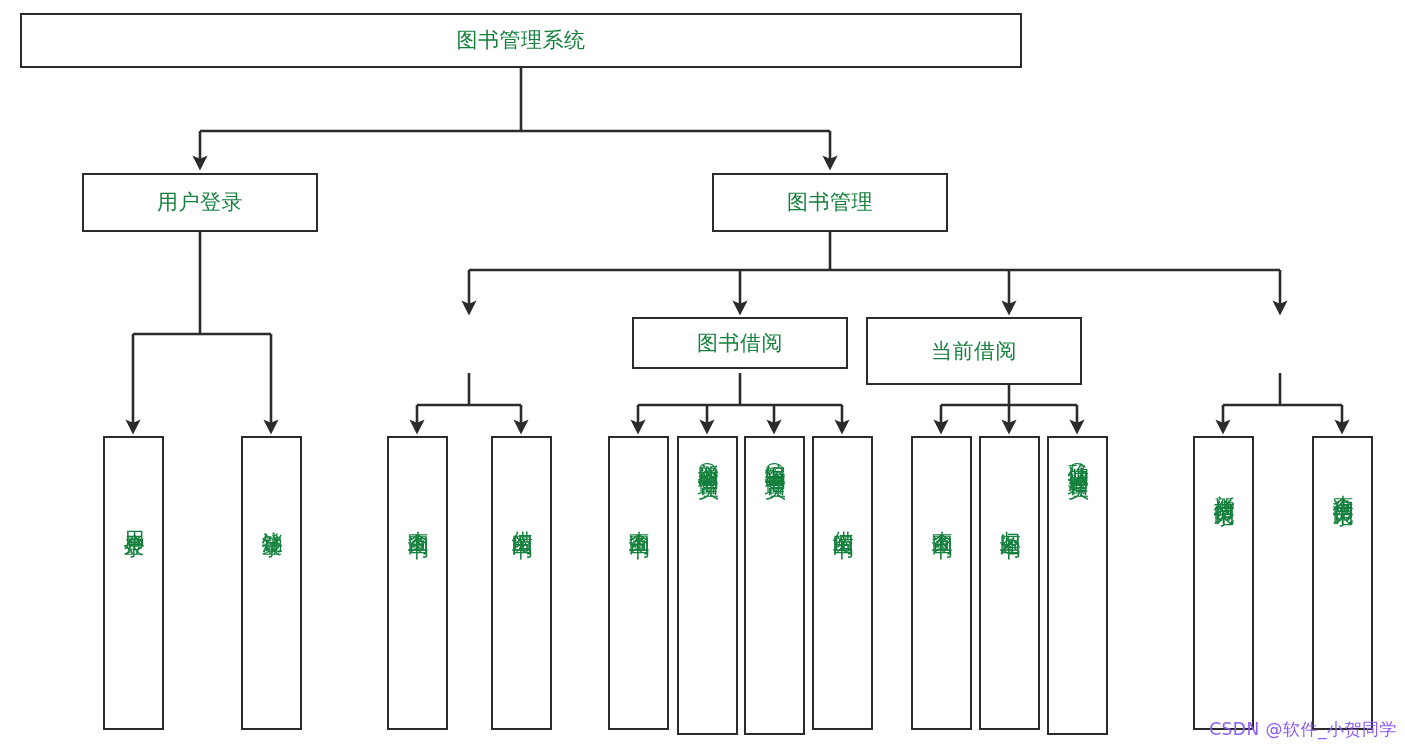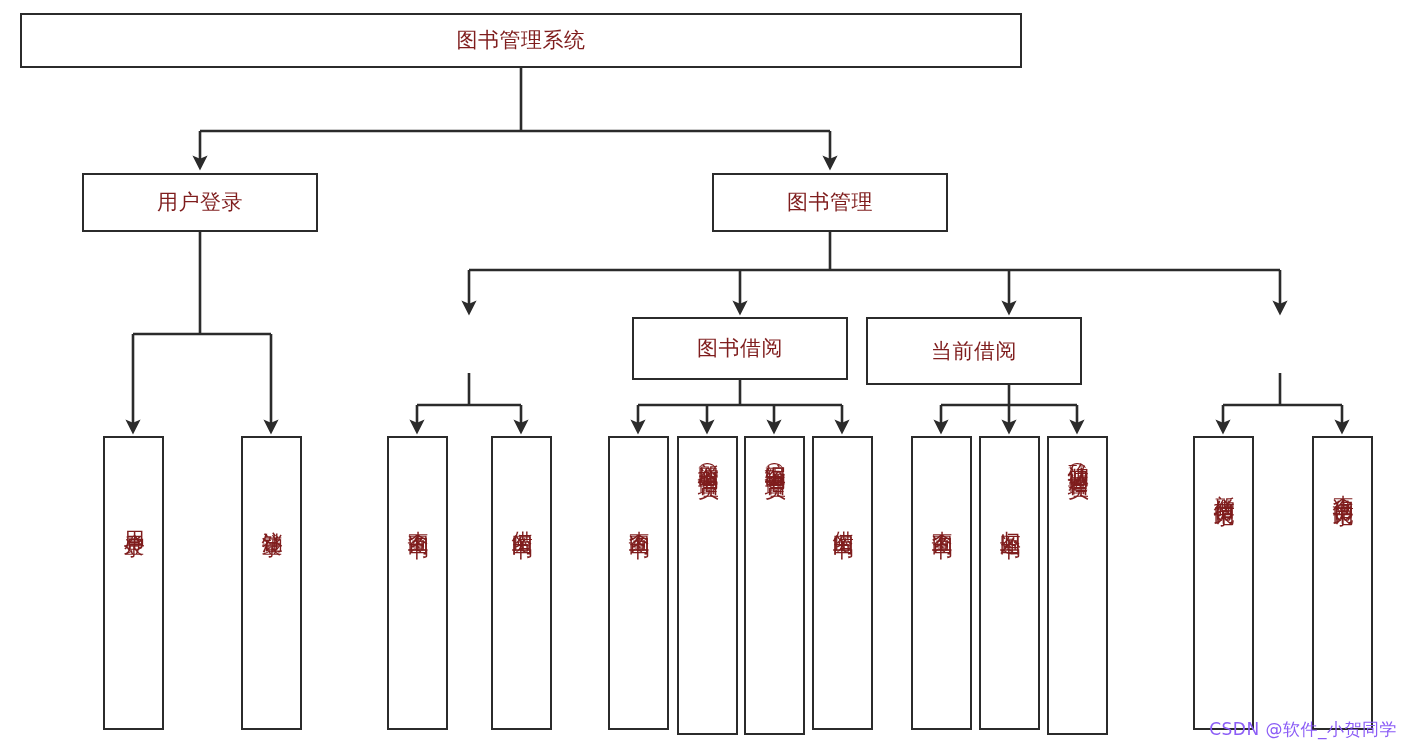--- a/index.html
+++ b/index.html
@@ -26,21 +26,21 @@
     pointer-events: none;
   }
   .node {
     position: absolute;
     box-sizing: border-box;
     background: #ffffff;
     border: 2.5px solid #2b2b2b;
     display: flex;
     align-items: center;
     justify-content: center;
-    color: #7f1d1d;
+    color: #15803d;
   }
   .node .lbl {
     display: block;
     text-align: center;
     line-height: 1.28;
   }
   .node.horiz .lbl {
     font-size: 21px;
     letter-spacing: 0.5px;
     white-space: nowrap;
@@ -129,21 +129,21 @@
     <span class="lbl">图书管理系统</span>
   </div>
 
   <div class="node horiz" style="left:82px; top:173px; width:236px; height:59px;">
     <span class="lbl">用户登录</span>
   </div>
   <div class="node horiz" style="left:712px; top:173px; width:236px; height:59px;">
     <span class="lbl">图书管理</span>
   </div>
 
-  <div class="node horiz" style="left:632px; top:317px; width:216px; height:63px;">
+  <div class="node horiz" style="left:632px; top:317px; width:216px; height:52px;">
     <span class="lbl">图书借阅</span>
   </div>
   <div class="node horiz" style="left:866px; top:317px; width:216px; height:68px;">
     <span class="lbl">当前借阅</span>
   </div>
 
   <div class="node vert" style="left:103px; top:436px; width:61px; height:294px; padding-top:76px;">
     <span class="lbl">用户登录</span>
   </div>
   <div class="node vert" style="left:241px; top:436px; width:61px; height:294px; padding-top:76px;">

